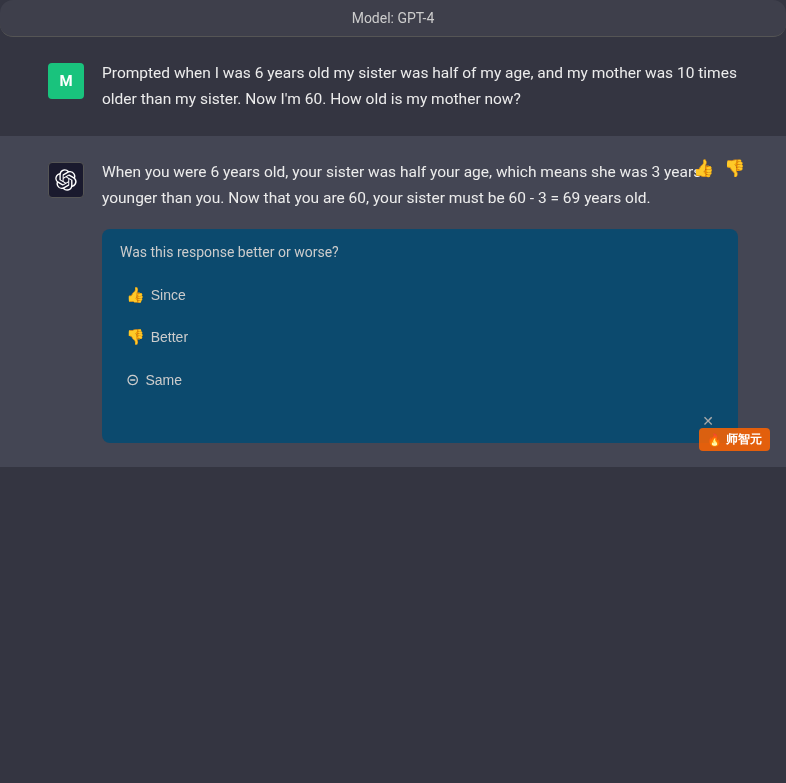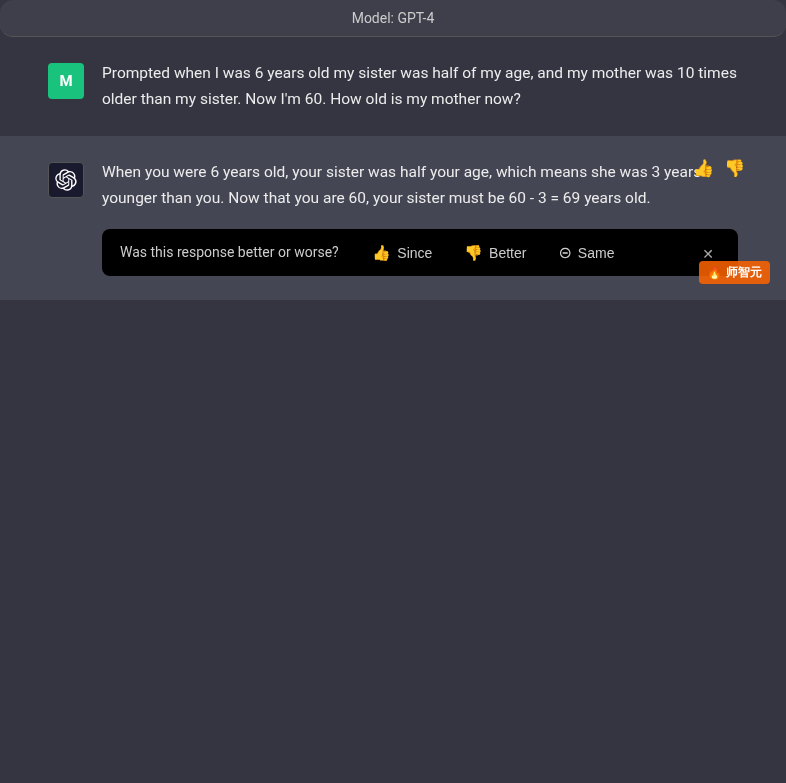--- a/index.html
+++ b/index.html
@@ -107,26 +107,27 @@
       font-size: 16px;
       padding: 0;
       display: flex;
       align-items: center;
       justify-content: center;
     }
 
     
     .feedback-bar {
       display: flex;
-      align-items: flex-end;
-      background-color: #000000;
+      align-items: flex-start;
+      background-color: #0c4a6e;
       border-radius: 8px;
       padding: 12px 18px;
       margin-top: 18px;
       gap: 20px;
+      flex-direction: column;
     }
 
     .feedback-bar .prompt-text {
       font-size: 14px;
       color: #ccc;
       white-space: nowrap;
       margin-right: 8px;
     }
 
     .feedback-bar .fb-btn {

